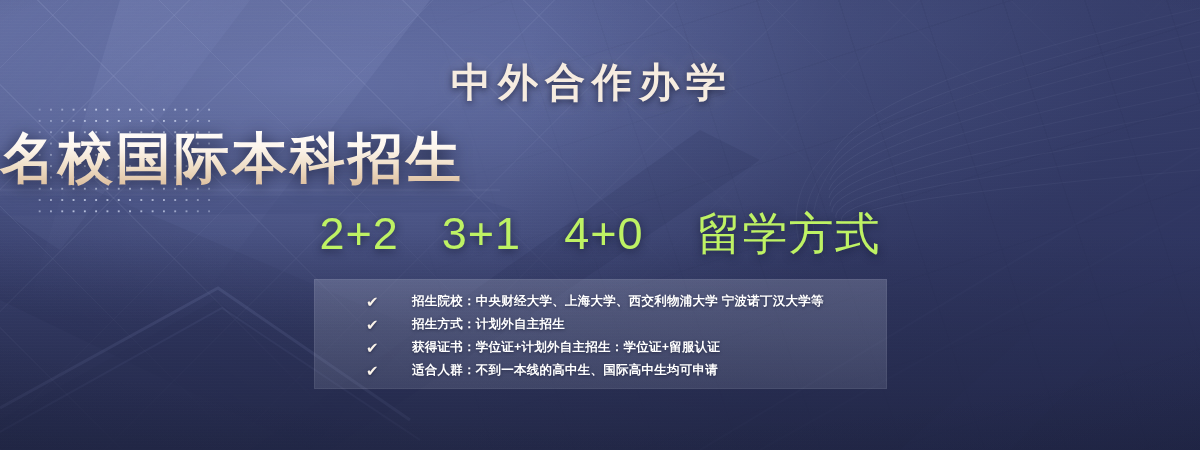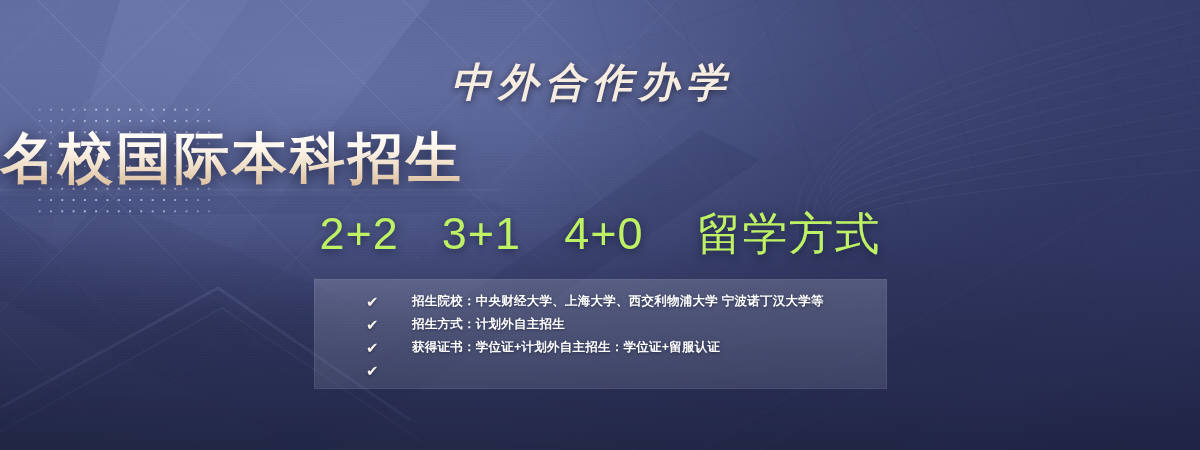--- a/index.html
+++ b/index.html
@@ -85,21 +85,21 @@
   .arcs{opacity:.55;}
   .arcs svg{width:100%;height:100%;display:block;}
 
   
   .content{position:absolute;inset:0;}
 
   .line-brush{
     position:absolute;left:0;right:16px;top:55px;
     text-align:center;
     font-family:"DejaVu Serif","Liberation Serif",serif;
-    font-size:40px;font-weight:700;font-style:italic;
+    font-size:40px;font-weight:700;
     letter-spacing:7px;
     color:#f6ece0;
     text-shadow:0 2px 7px rgba(18,22,48,.75), 0 0 22px rgba(255,240,220,.18);
   }
 
   .line-main{
     position:absolute;left:0;right:0;top:122px;
     text-align:left;
     font-size:55px;font-weight:700;
     letter-spacing:3px;
@@ -251,18 +251,19 @@
           <li class="bullet">
             <span class="check">✔</span>
             <span class="bullet-text">招生方式：计划外自主招生</span>
           </li>
           <li class="bullet">
             <span class="check">✔</span>
             <span class="bullet-text">获得证书：学位证+计划外自主招生：学位证+留服认证</span>
           </li>
           <li class="bullet">
             <span class="check">✔</span>
+            <span class="bullet-text">适合人群：不到一本线的高中生、国际高中生均可申请</span>
           </li>
         </ul>
     </div>
 
   </div>
 </div>
 
 </body></html>

